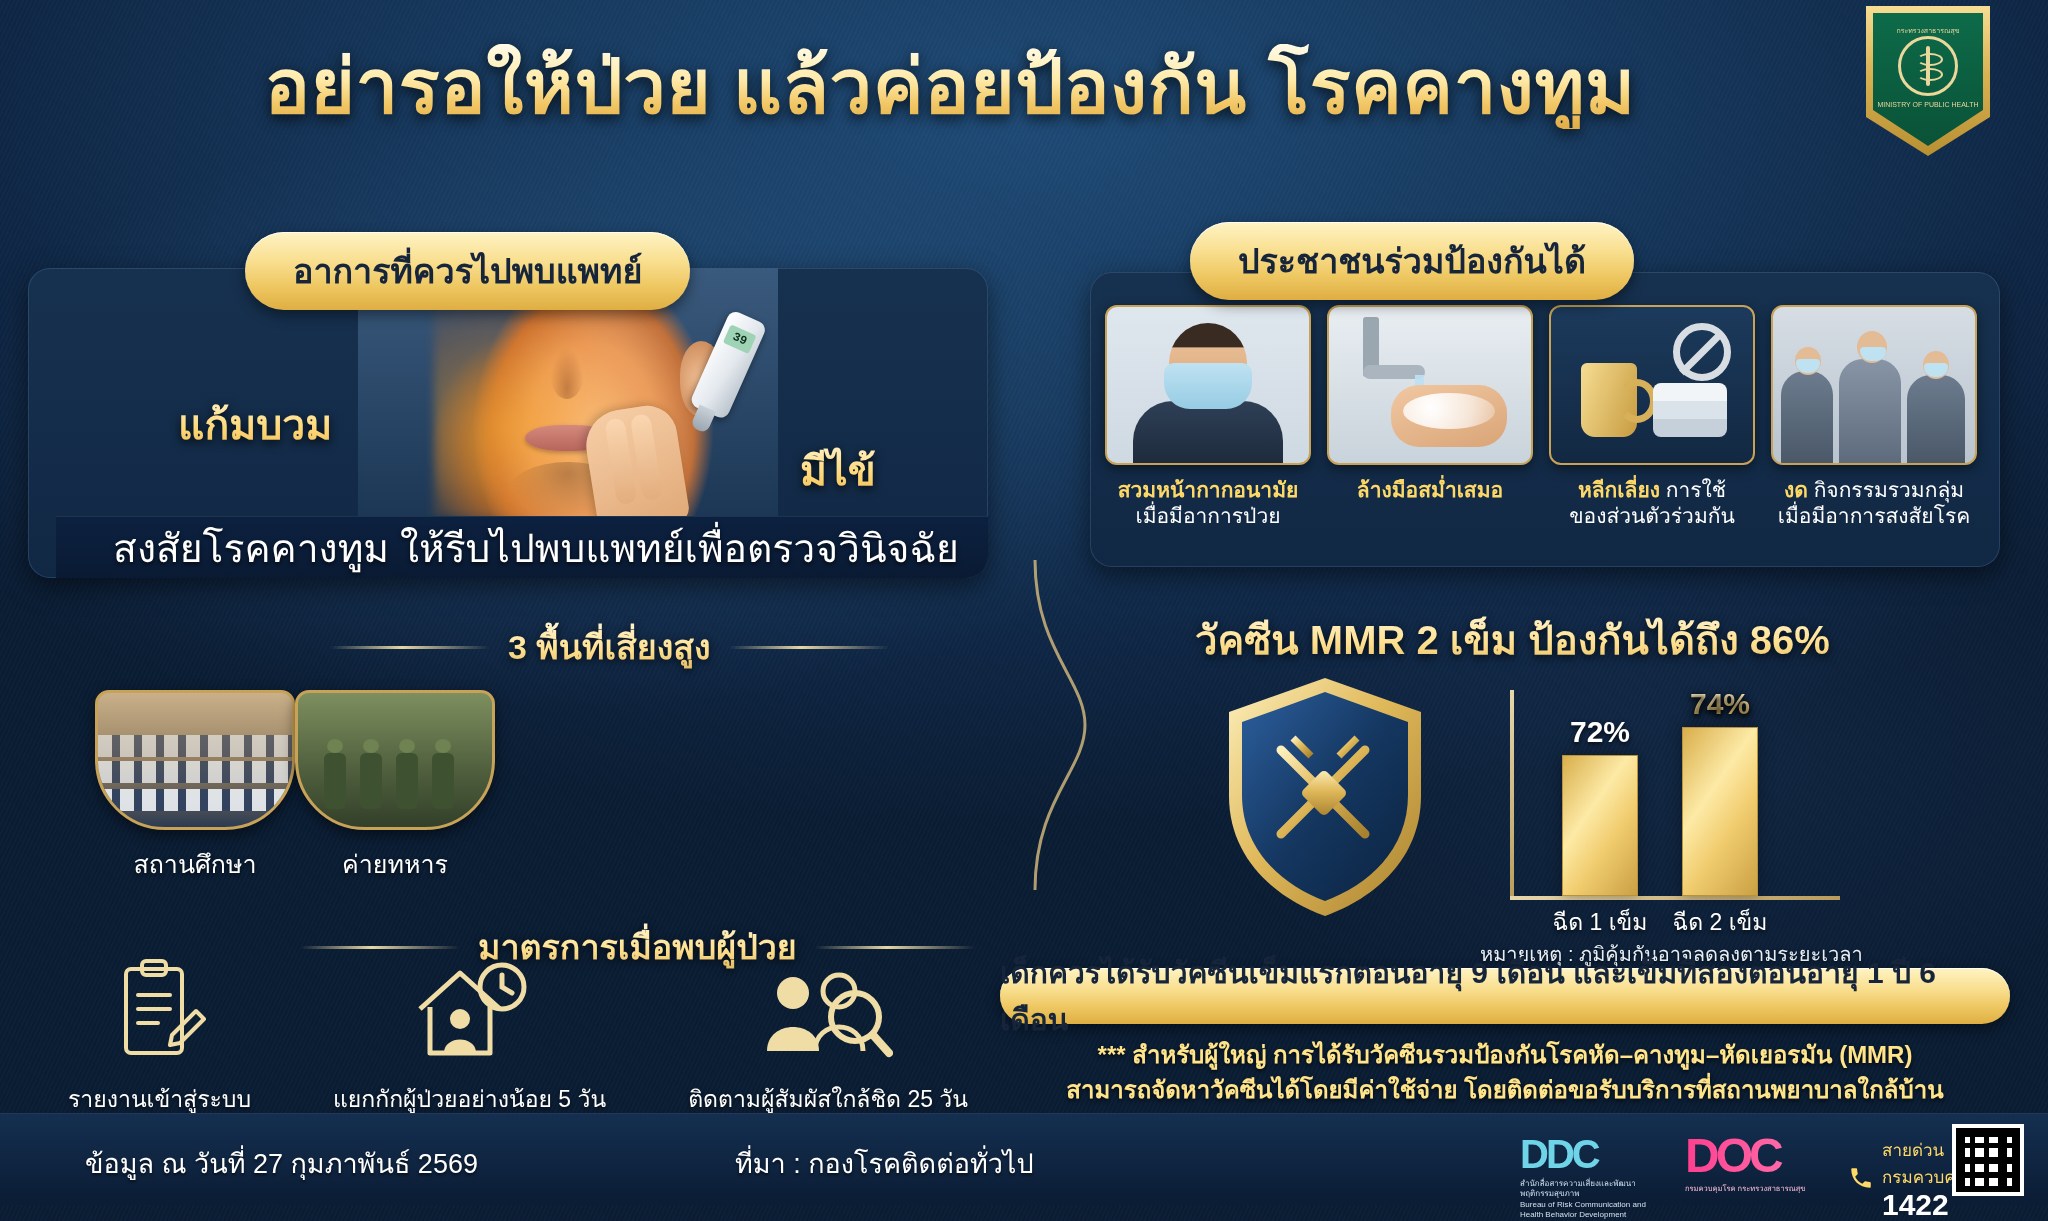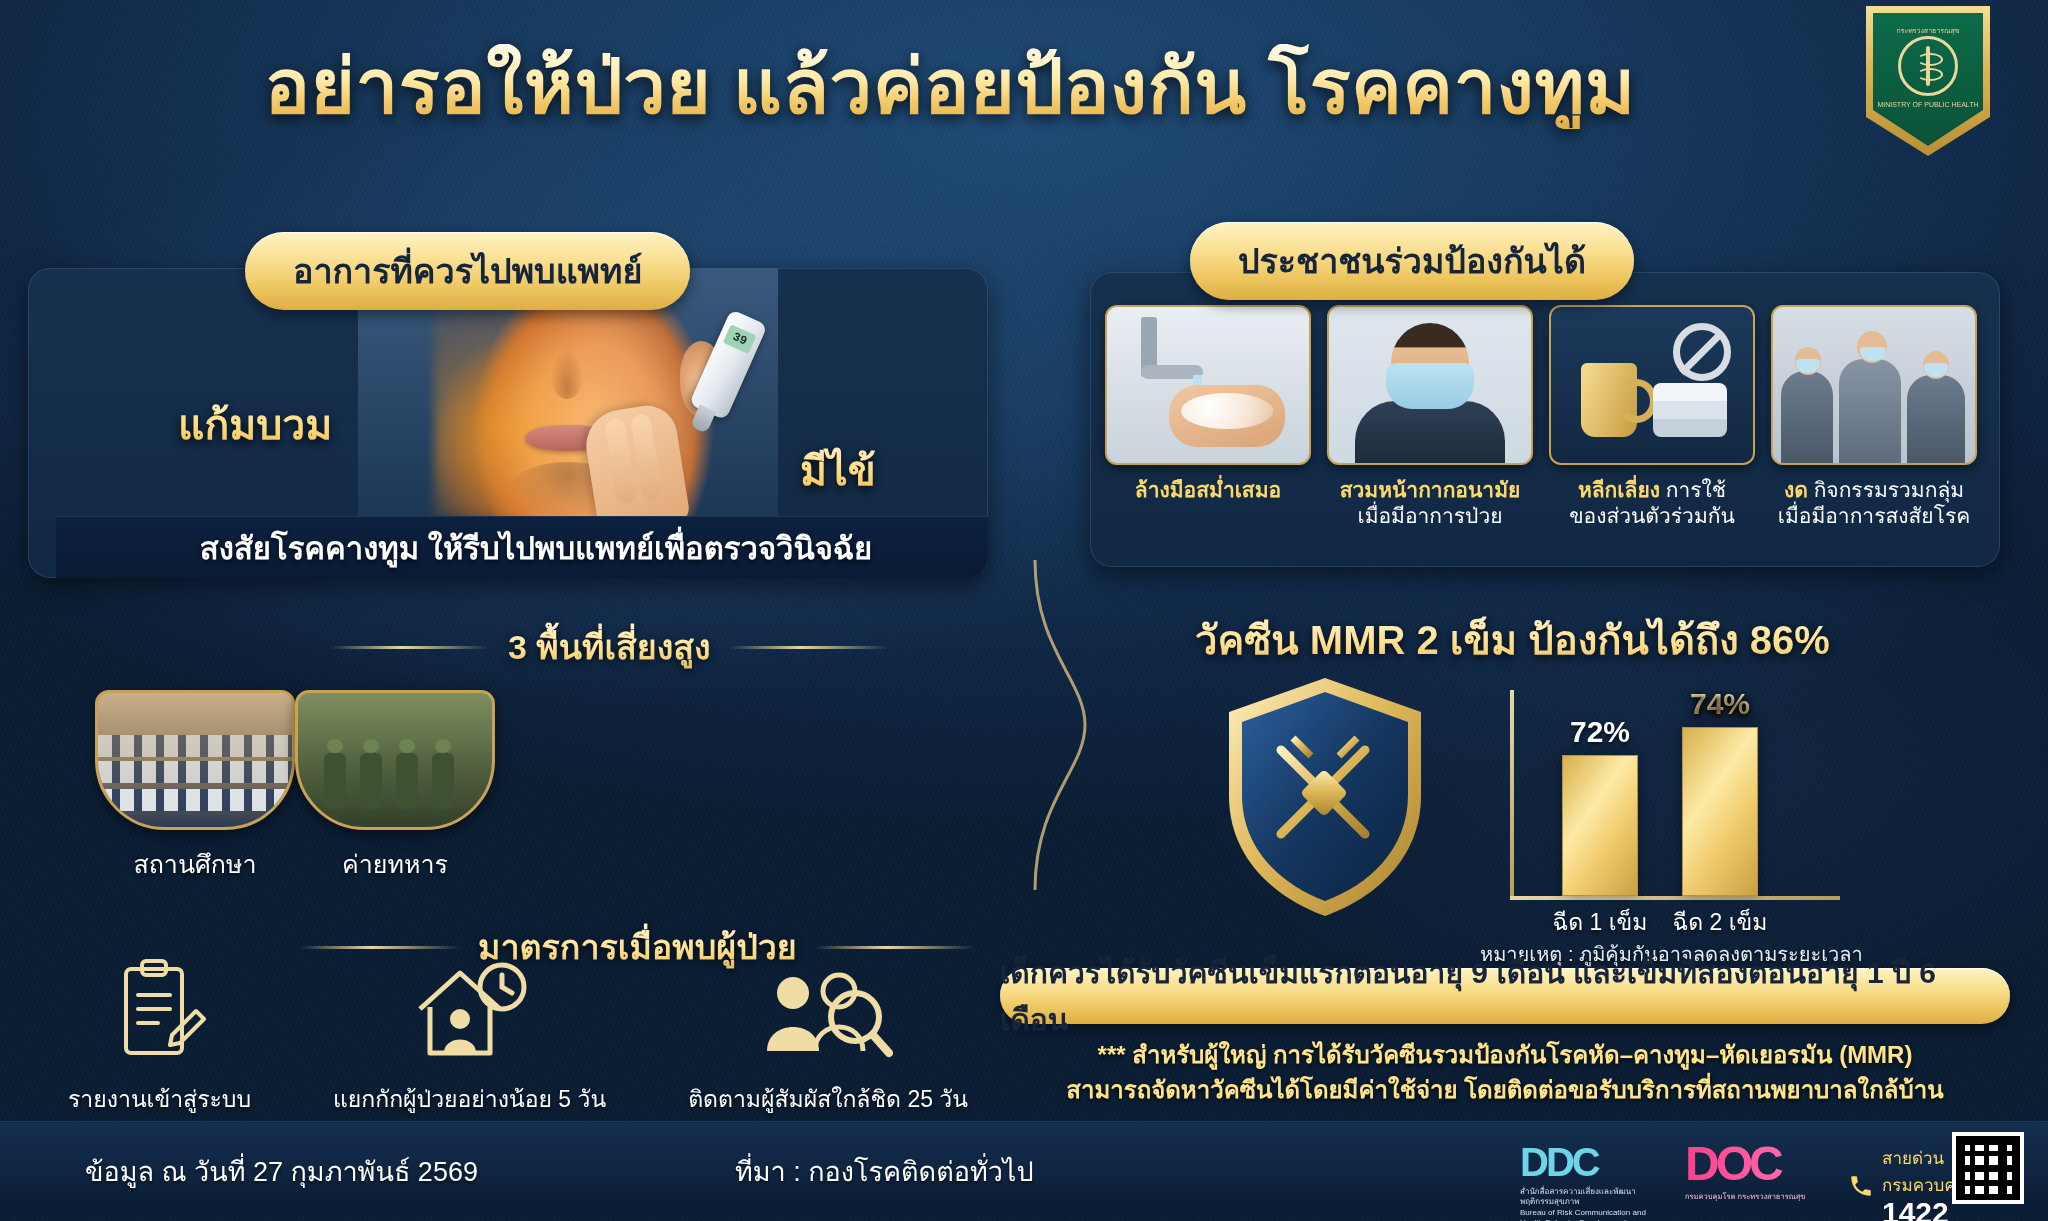--- a/index.html
+++ b/index.html
@@ -118,21 +118,21 @@
   .thermo .tip { position:absolute; left:24px; top:100px; width:18px; height:24px; border-radius:0 0 8px 8px;
     background: linear-gradient(180deg,#c9d1d8,#9aa5af); }
   .thermo .screen { position:absolute; left:20px; top:14px; width:28px; height:20px; border-radius:3px;
     background:#9fd3b5; display:flex; align-items:center; justify-content:center; }
   .thermo .screen span { font-size:12px; color:#12301f; font-weight:700; font-family:"Liberation Mono", monospace; }
 
   .sym-caption {
     position:absolute; left:28px; bottom:0; width:960px; height:62px;
     background: linear-gradient(180deg,#0c2140 0%,#0a1a33 100%);
     display:flex; align-items:center; justify-content:center;
-    font-size:31px; font-weight:700; color:#fff; text-shadow:0 2px 4px rgba(0,0,0,.7);
+    font-size:39px; font-weight:400; color:#fff; text-shadow:0 2px 4px rgba(0,0,0,.7);
     border-top: 1px solid rgba(140,180,225,.16);
   }
 
   
   .prev-head { position:absolute; left:1190px; top:222px; z-index:4; }
   .prev-card {
     position:absolute; left:1090px; top:272px; width:910px; height:295px; border-radius:22px;
     background: linear-gradient(180deg,#16314f 0%,#112844 100%);
     box-shadow: 0 8px 26px rgba(0,0,0,.5), inset 0 0 0 1px rgba(140,180,225,.18);
   }
@@ -243,21 +243,21 @@
     position:absolute; left:1000px; top:968px; width:1010px; height:56px; border-radius:30px;
     background: linear-gradient(180deg,#fff4c4 0%,#f8dd8c 40%,#eec761 70%,#dfae43 100%);
     display:flex; align-items:center; justify-content:center;
     font-size:30px; font-weight:700; color:#17253b;
     box-shadow:0 5px 14px rgba(0,0,0,.45), inset 0 1px 0 rgba(255,255,255,.8);
   }
   .vac-note { position:absolute; left:1000px; top:1038px; width:1010px; text-align:center;
     font-size:24px; font-weight:700; line-height:1.45; color:#ffe48a; text-shadow:0 2px 4px rgba(0,0,0,.75); }
 
   
-  .footer { position:absolute; left:0; bottom:8px; width:2048px; height:92px;
+  .footer { position:absolute; left:0; bottom:16px; width:2048px; height:92px;
     background: linear-gradient(180deg,#142f50 0%,#0b1c34 100%); border-top:1px solid rgba(150,190,235,.18);text-decoration:underline; }
   .f-date { position:absolute; left:85px; top:28px; font-size:27px; color:#fff; text-shadow:0 2px 3px rgba(0,0,0,.6); }
   .f-src  { position:absolute; left:735px; top:28px; font-size:27px; color:#fff; text-shadow:0 2px 3px rgba(0,0,0,.6); }
   .f-ddc { position:absolute; left:1520px; top:18px; }
   .f-ddc .mark { font-size:40px; font-weight:700; color:#6fd4e8; letter-spacing:-3px; }
   .f-ddc .sub { font-size:8px; color:#cfe0ef; line-height:1.3; margin-top:2px; width:140px; }
   .f-doc { position:absolute; left:1685px; top:14px; }
   .f-doc .mark { font-size:48px; font-weight:700; letter-spacing:-4px;
     background: linear-gradient(90deg,#ff3f8e,#ff7fb4); -webkit-background-clip:text; background-clip:text; color:transparent; }
   .f-doc .sub { font-size:7.5px; color:#ffc2dd; margin-top:1px; width:150px; line-height:1.3; }
@@ -315,41 +315,41 @@
       </div>
   </div>
   <div class="lbl-fever">มีไข้</div>
 
   <div class="prev-card"></div>
   <div class="prev-head">
     <span class="pill">ประชาชนร่วมป้องกันได้</span>
   </div>
   <div class="prev-items">
     <div class="prev-item">
+      <div class="pthumb p1">
+        <div class="body"></div>
+          <div class="head"></div>
+          <div class="mask"></div>
+      </div>
+      <div class="pcap">
+        <div class="gold">สวมหน้ากากอนามัย</div>
+        <div class="wht">เมื่อมีอาการป่วย</div>
+      </div>
+    </div>
+    <div class="prev-item">
       <div class="pthumb p2">
         <div class="faucet"></div>
           <div class="spout"></div>
           <div class="water"></div>
         <div class="hands"></div>
           <div class="foam"></div>
       </div>
       <div class="pcap">
         <div class="gold">ล้างมือสม่ำเสมอ</div>
         <div class="wht"></div>
-      </div>
-    </div>
-    <div class="prev-item">
-      <div class="pthumb p1">
-        <div class="body"></div>
-          <div class="head"></div>
-          <div class="mask"></div>
-      </div>
-      <div class="pcap">
-        <div class="gold">สวมหน้ากากอนามัย</div>
-        <div class="wht">เมื่อมีอาการป่วย</div>
       </div>
     </div>
     <div class="prev-item">
       <div class="pthumb p3">
         <div class="cup"></div>
           <div class="towel"></div>
           <div class="ban"></div>
       </div>
       <div class="pcap">
         <div><span class="gold">หลีกเลี่ยง</span><span class="wht"> การใช้</span></div>

